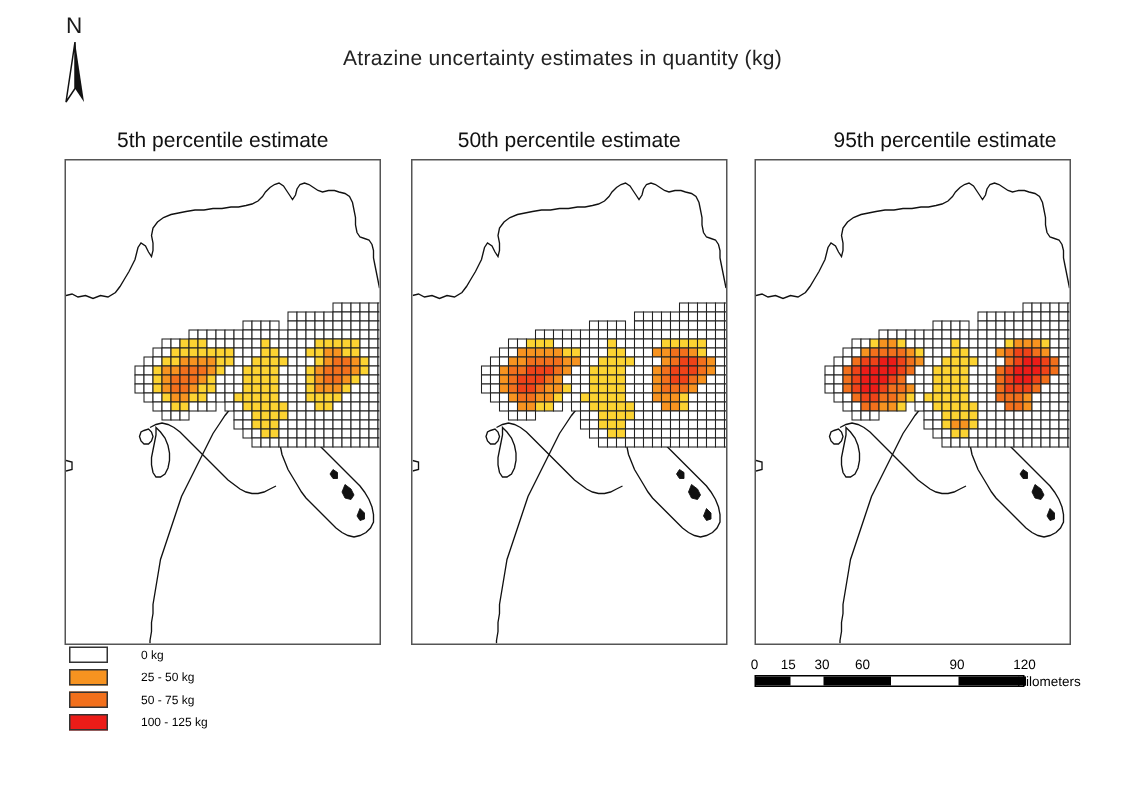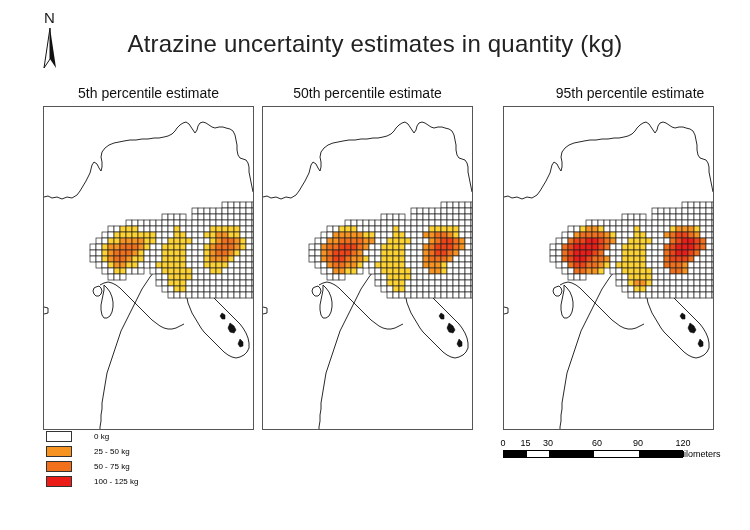--- a/index.html
+++ b/index.html
@@ -8,21 +8,21 @@
   #fig{position:absolute;left:0;top:0;width:750px;height:530px;background:#fff;}
 
   
   #north{position:absolute;left:30px;top:12px;width:40px;height:58px;}
   #north .n-letter{position:absolute;left:14px;top:-2px;font-size:15px;line-height:15px;
                    font-family:"Liberation Sans",sans-serif;color:#1a1a1a;}
   #north svg{position:absolute;left:0;top:16px;}
 
   
   #title{position:absolute;left:0;top:30px;width:750px;text-align:center;
-         font-size:24px;color:#222;letter-spacing:.2px;}
+         font-size:14px;color:#222;letter-spacing:.2px;}
 
   
   .panel-wrap{position:absolute;top:85px;}
   .panel-title{text-align:center;font-size:14px;color:#111;margin:0 0 5px 0;
                line-height:16px;height:16px;}
   .panel{position:relative;border:1px solid #555;background:#fff;overflow:hidden;}
   .panel svg{position:absolute;left:0;top:0;}
 
   
   #legend{position:absolute;left:46px;top:430px;width:140px;}
@@ -575,21 +575,21 @@
             <rect x="220" y="185" width="6" height="6" fill="#ffffff" stroke="#222" stroke-width="0.7"></rect>
             <rect x="226" y="185" width="6" height="6" fill="#ffffff" stroke="#222" stroke-width="0.7"></rect>
             <path d="M52,180 L55,179 L57,181 L58,184 L57,187 L55,189 L52,189 L50,187 L49,184 L50,181 Z" fill="#fff" stroke="#111" stroke-width="0.9"></path>
             <path d="M60,178 L63,181 L66,185 L68,190 L69,195 L69,200 L68,205 L66,209 L63,211 L60,211 L58,208 L57,203 L57,198 L58,193 L59,188 L60,183 Z" fill="#fff" stroke="#111" stroke-width="0.9"></path>
             <path d="M186,216 L190,219 L192,223 L190,226 L186,225 L184,221 Z" fill="#111" stroke="#111" stroke-width="0.6"></path>
             <path d="M196,232 L199,235 L199,239 L196,240 L194,237 Z" fill="#111" stroke="#111" stroke-width="0.6"></path>
             <path d="M178,206 L181,208 L181,212 L178,212 L176,209 Z" fill="#111" stroke="#111" stroke-width="0.6"></path>
           </svg>
         </div>
       </div>
-      <div class="panel-wrap" style="left: 262px; width: 211px;">
+      <div class="panel-wrap" style="left: 274px; width: 211px;">
         <div class="panel-title">50th percentile estimate</div>
         <div class="panel" style="width: 209px; height: 322px;">
           <svg width="209" height="322" viewBox="0 0 209 322">
             <path d="M0,90 L4,89 L8,91 L13,90 L18,92 L23,90 L28,91 L33,88 L36,84 L39,79 L42,74 L44,70 L46,66 L47,62 L48,58 L50,55 L53,57 L55,61 L57,64 L58,60 L58,55 L57,50 L58,45 L61,41 L65,38 L70,36 L75,35 L80,34 L86,33 L92,33 L98,32 L104,32 L110,31 L115,31 L120,30 L124,29 L128,27 L131,24 L133,21 L136,18 L139,16 L142,15 L145,17 L147,20 L149,23 L151,26 L153,23 L154,19 L156,16 L159,15 L162,16 L165,18 L168,20 L171,21 L175,20 L179,20 L182,21 L186,22 L189,24 L191,28 L192,33 L193,38 L193,43 L194,48 L196,51 L199,52 L202,53 L204,56 L205,60 L205,65 L206,70 L207,75 L208,80 L209,85" fill="none" stroke="#111" stroke-width="0.9"></path>
             <path d="M209,118 L205,121 L200,124 L195,127 L190,130 L186,133 L182,136 L178,138 L174,139 L170,139 L166,140 L162,142 L158,145 L154,148 L150,150 L146,151 L142,150 L138,148 L134,147 L130,147 L126,149 L122,152 L118,156 L114,160 L110,165 L106,170 L102,176 L98,182 L95,188 L92,194 L89,200 L86,206 L83,212 L80,218 L77,224 L75,230 L73,236 L71,242 L69,248 L67,254 L65,260 L63,266 L62,272 L61,278 L60,284 L59,290 L58,296 L58,302 L57,308 L57,314 L56,320 L56,322" fill="none" stroke="#111" stroke-width="0.9"></path>
             <path d="M152,152 L156,156 L159,161 L161,166 L162,172 L163,178 L165,184 L168,189 L172,193 L176,197 L180,201 L184,205 L188,209 L192,213 L196,217 L199,221 L202,226 L204,231 L205,236 L205,241 L203,245 L200,248 L196,250 L192,251 L188,250 L184,248 L180,245 L176,241 L172,237 L168,233 L164,229 L160,225 L157,221 L154,216 L151,211 L148,206 L146,201 L144,196 L143,191 L142,186 L142,181 L143,176 L145,171 L147,166 L149,161 L151,156 Z" fill="none" stroke="#111" stroke-width="0.9"></path>
             <path d="M56,178 L60,176 L64,175 L68,176 L72,178 L76,181 L80,185 L84,189 L88,193 L92,197 L96,201 L100,205 L104,209 L108,213 L112,216 L116,219 L120,221 L124,222 L128,222 L132,221 L136,219 L140,217" fill="none" stroke="#111" stroke-width="0.9"></path>
             <path d="M209,152 L205,154 L201,157 L198,161 L196,165 L195,170 L195,175 L196,180" fill="none" stroke="#111" stroke-width="0.9"></path>
             <path d="M198,140 L202,143 L205,147 L207,152" fill="none" stroke="#111" stroke-width="0.9"></path>
             <path d="M0,200 L4,201 L4,206 L0,207" fill="none" stroke="#111" stroke-width="0.9"></path>
@@ -1647,21 +1647,21 @@
           <div class="legend-label">100 - 125 kg</div>
         </div>
       </div>
   </div>
 
   <div id="scalebar">
     <div class="sb-ticks" id="sb-ticks">
         <span class="sb-tick" style="left: 0px;">0</span>
         <span class="sb-tick" style="left: 22.5px;">15</span>
         <span class="sb-tick" style="left: 45px;">30</span>
-        <span class="sb-tick" style="left: 94px;">60</span>
+        <span class="sb-tick" style="left: 72px;">60</span>
         <span class="sb-tick" style="left: 135px;">90</span>
         <span class="sb-tick" style="left: 180px;">120</span>
       </div>
     <div class="sb-bar" id="sb-bar" style="width: 180px;">
         <div class="sb-seg" style="left: 0px; width: 22.5px;"></div>
         <div class="sb-seg" style="left: 45px; width: 45px;"></div>
         <div class="sb-seg" style="left: 135px; width: 45px;"></div>
       </div>
     <div class="sb-unit">Kilometers</div>
   </div>

